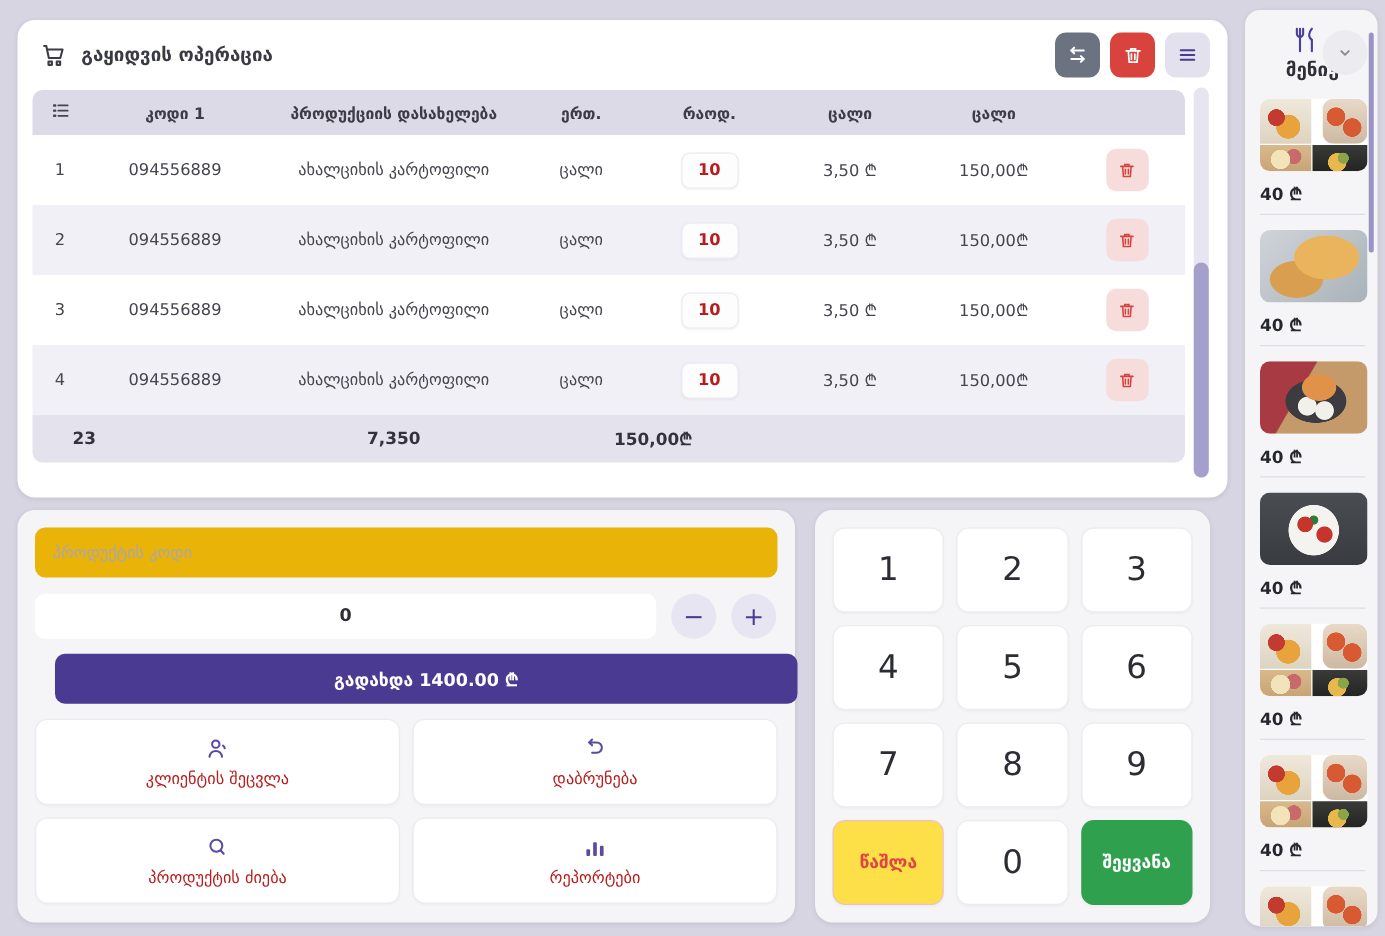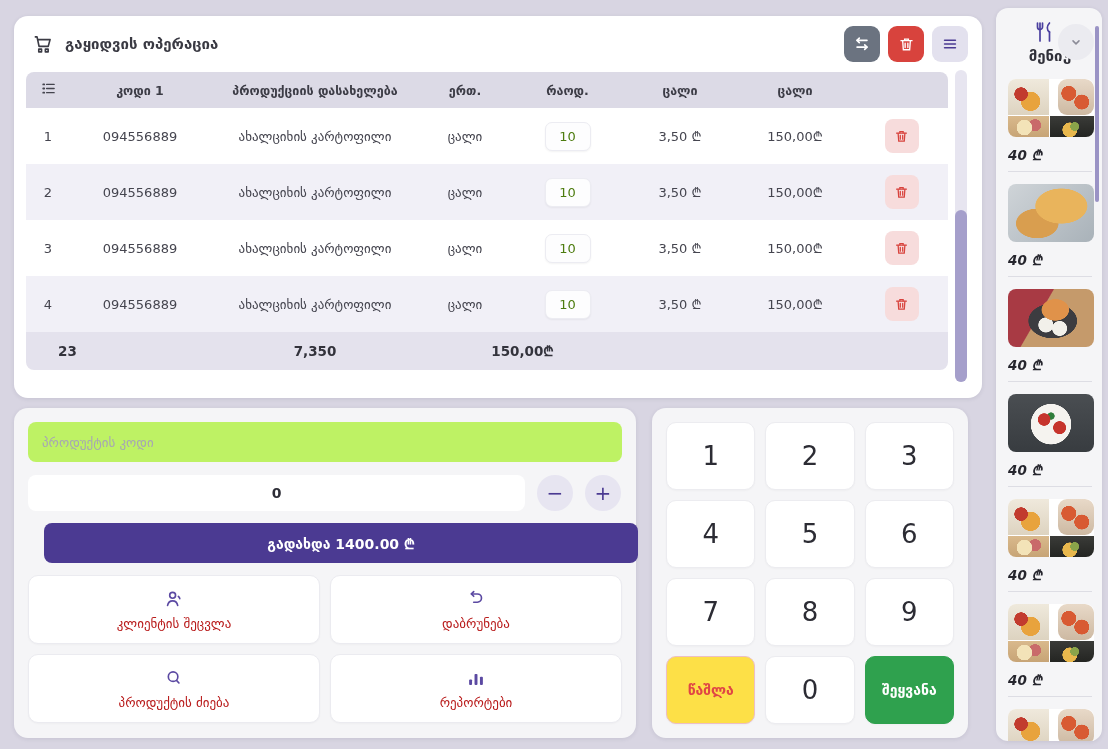--- a/index.html
+++ b/index.html
@@ -24,37 +24,37 @@
   .btn-trash { background:#d8433d; }
   .btn-menu { background:#e3e1ee; }
 
   .table { position:absolute; left:12px; top:56px; width:922px; }
   .thead, .tr, .tfoot { display:grid; grid-template-columns:44px 140px 210px 90px 115px 110px 120px 93px; align-items:center; }
   .thead { height:36px; background:#dcdae6; border-radius:8px 8px 0 0; font-size:12.5px; font-weight:bold; color:#3c3c46; }
   .th, .td { text-align:center; }
   .tr { height:56px; background:#ffffff; font-size:13px; color:#45454f; }
   .tr:nth-child(even) { background:#f1f0f7; }
   .qty-box { display:inline-block; min-width:46px; padding:6px 8px; background:#fdfdfe;
-             border:1px solid #ececf2; border-radius:7px; font-weight:normal; color:#4d7c0f;
+             border:1px solid #ececf2; border-radius:7px; font-weight:bold; color:#b91c1c;
              box-shadow:0 1px 2px rgba(0,0,0,.05); font-size:13px; }
   .row-del { width:34px; height:34px; border:none; border-radius:8px; background:#f7dcdc;
              display:inline-flex; align-items:center; justify-content:center; cursor:pointer; }
   .tfoot { height:38px; background:#e4e2ed; border-radius:0 0 8px 8px; font-size:13.5px; font-weight:bold; color:#33333c; }
   .fc1 { grid-column:1 / span 2; text-align:left; padding-left:32px; }
   .fc2 { grid-column:3; text-align:center; }
   .fc3 { grid-column:4 / span 2; text-align:center; }
 
   .scroll-track { position:absolute; right:15px; top:54px; width:12px; height:312px;
                   background:#e7e5f0; border-radius:6px; }
   .scroll-thumb { position:absolute; left:0; top:140px; width:12px; height:172px;
                   background:#a59fcb; border-radius:6px; }
 
   
   #entry-panel { left:14px; top:408px; width:622px; height:330px; background:#f5f5f7; padding:14px; }
-  .code-input { width:100%; height:40px; border:none; border-radius:8px; background:#bef264;
+  .code-input { width:100%; height:40px; border:none; border-radius:8px; background:#eab308;
                 padding:0 14px; font-size:13px; color:#3e3e47; font-family:"DejaVu Sans", sans-serif; }
   .code-input::placeholder { color:#a7a7b2; }
   .qty-row { margin-top:13px; display:flex; align-items:center; }
   .qty-input { width:497px; height:36px; border:none; border-radius:8px; background:#fff;
                text-align:center; font-size:14px; font-weight:bold; color:#2e2e37;
                font-family:"DejaVu Sans", sans-serif; }
   .round-btn { width:36px; height:36px; border:none; border-radius:50%; background:#e7e5f1;
                color:#4b3a92; font-size:20px; line-height:1; display:flex; align-items:center;
                justify-content:center; cursor:pointer; margin-left:12px; font-family:"DejaVu Sans", sans-serif; }
   .pay-btn { margin-top:12px; width:100%; height:40px; border:none; border-radius:8px;
@@ -79,21 +79,21 @@
   
   #sidebar { left:996px; top:8px; width:106px; height:733px; background:#f5f5f7;
              border-radius:12px; overflow:hidden; }
   .sb-header { position:relative; padding:12px 10px 4px 12px; }
   .cutlery { display:block; margin-left:24px; }
   .sb-title { font-size:15px; font-weight:bold; color:#2f2f38; margin-top:3px;text-align:center; }
   .chev-btn { position:absolute; right:8px; top:16px; width:36px; height:36px; border:none;
               border-radius:50%; background:#ebebf0; display:flex; align-items:center;
               justify-content:center; cursor:pointer; }
   .menu-items { padding:10px 10px 0 12px; }
-  .menu-item { cursor:pointer;font-style:italic; }
+  .menu-item { cursor:pointer; }
   .thumb { width:86px; height:58px; border-radius:8px; overflow:hidden; background:#ccc; }
   .t-platter { display:grid; grid-template-columns:1fr 1fr; grid-template-rows:1fr 1fr; gap:1px; background:#fff; }
   .thumb .tile { display:none; }
   .t-platter .tile { display:block; }
   .tile.ta { background:radial-gradient(circle at 32% 42%, #c23b2e 0 19%, transparent 20%),
              radial-gradient(ellipse at 55% 62%, #e8a33d 0 30%, transparent 31%),
              linear-gradient(#efe9dc, #ddd3c0); }
   .tile.tb { background:radial-gradient(circle at 30% 40%, #d85a33 0 22%, transparent 23%),
              radial-gradient(circle at 66% 64%, #d85a33 0 22%, transparent 23%),
              linear-gradient(#e8d9c8, #cdb9a2); }

